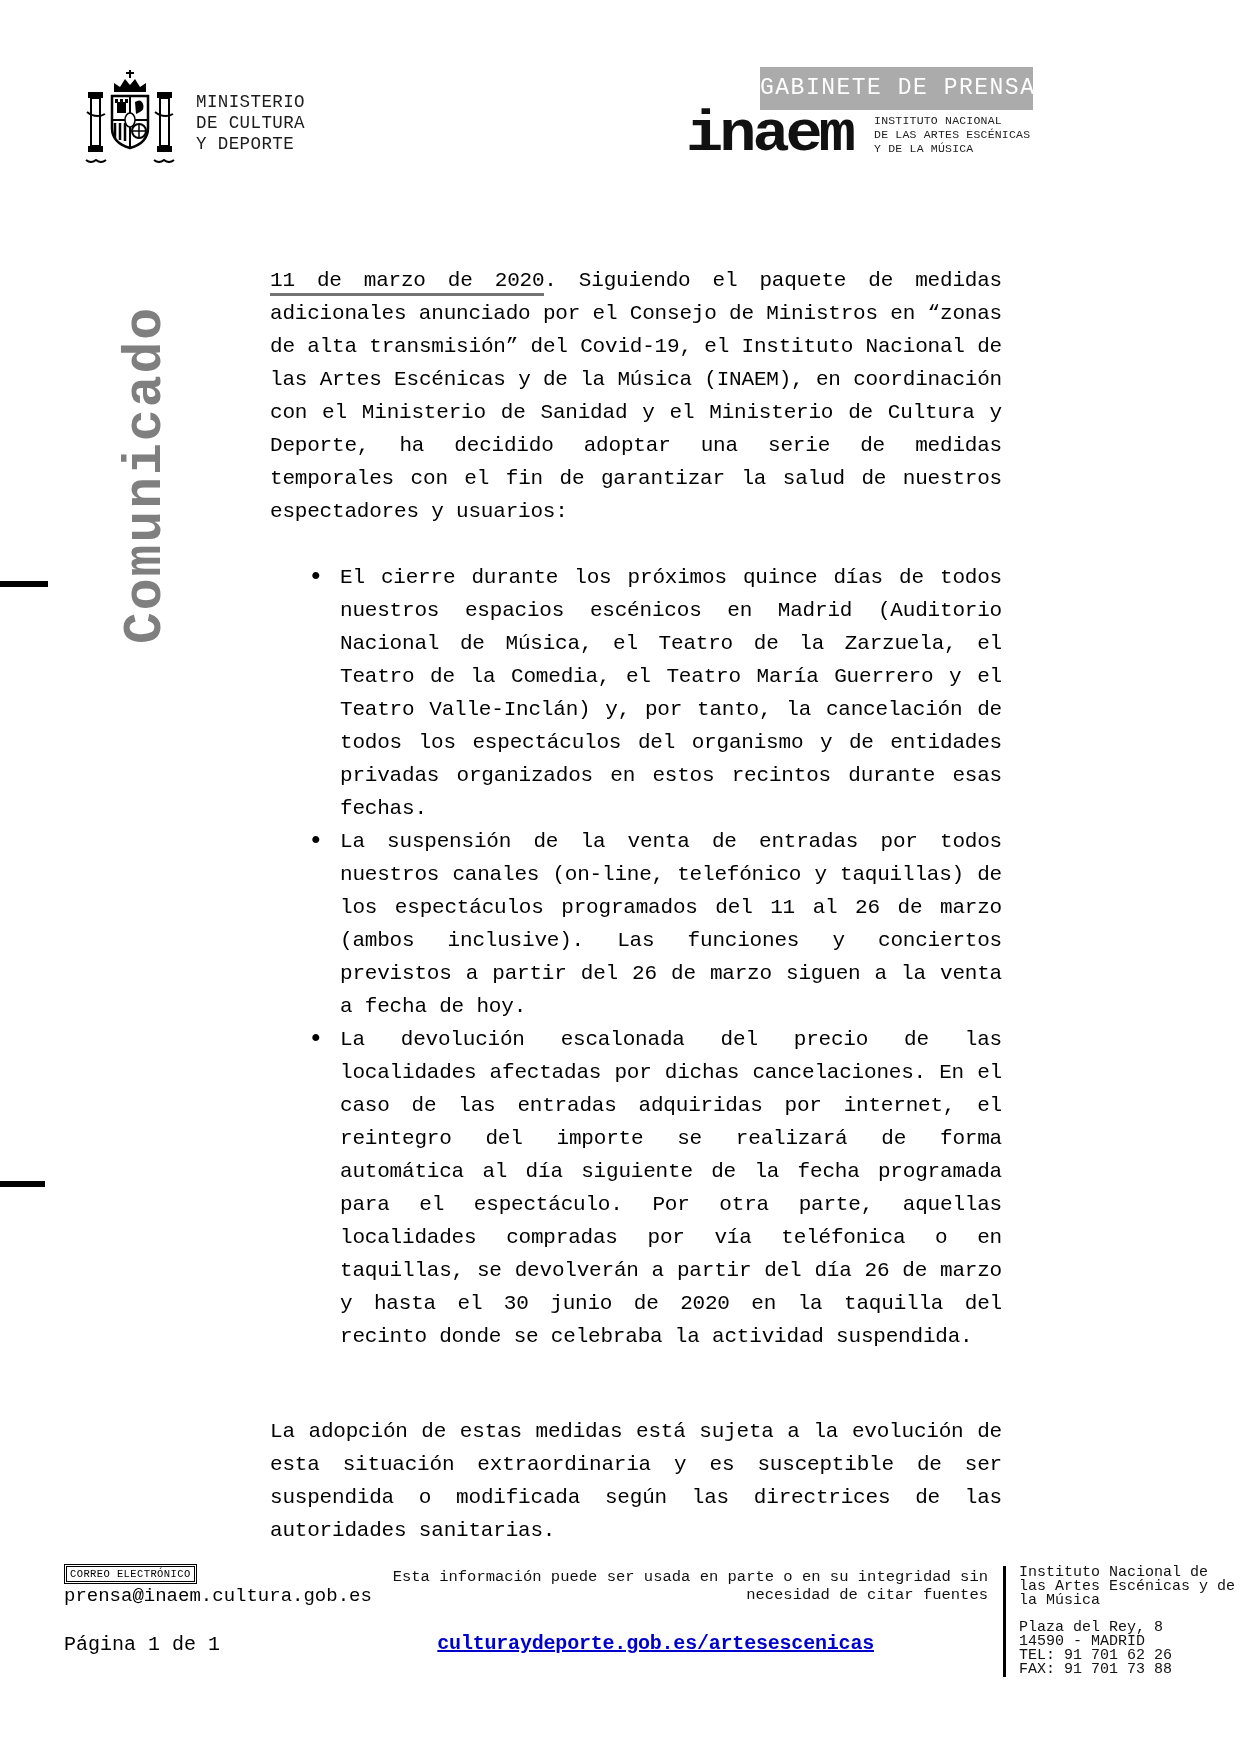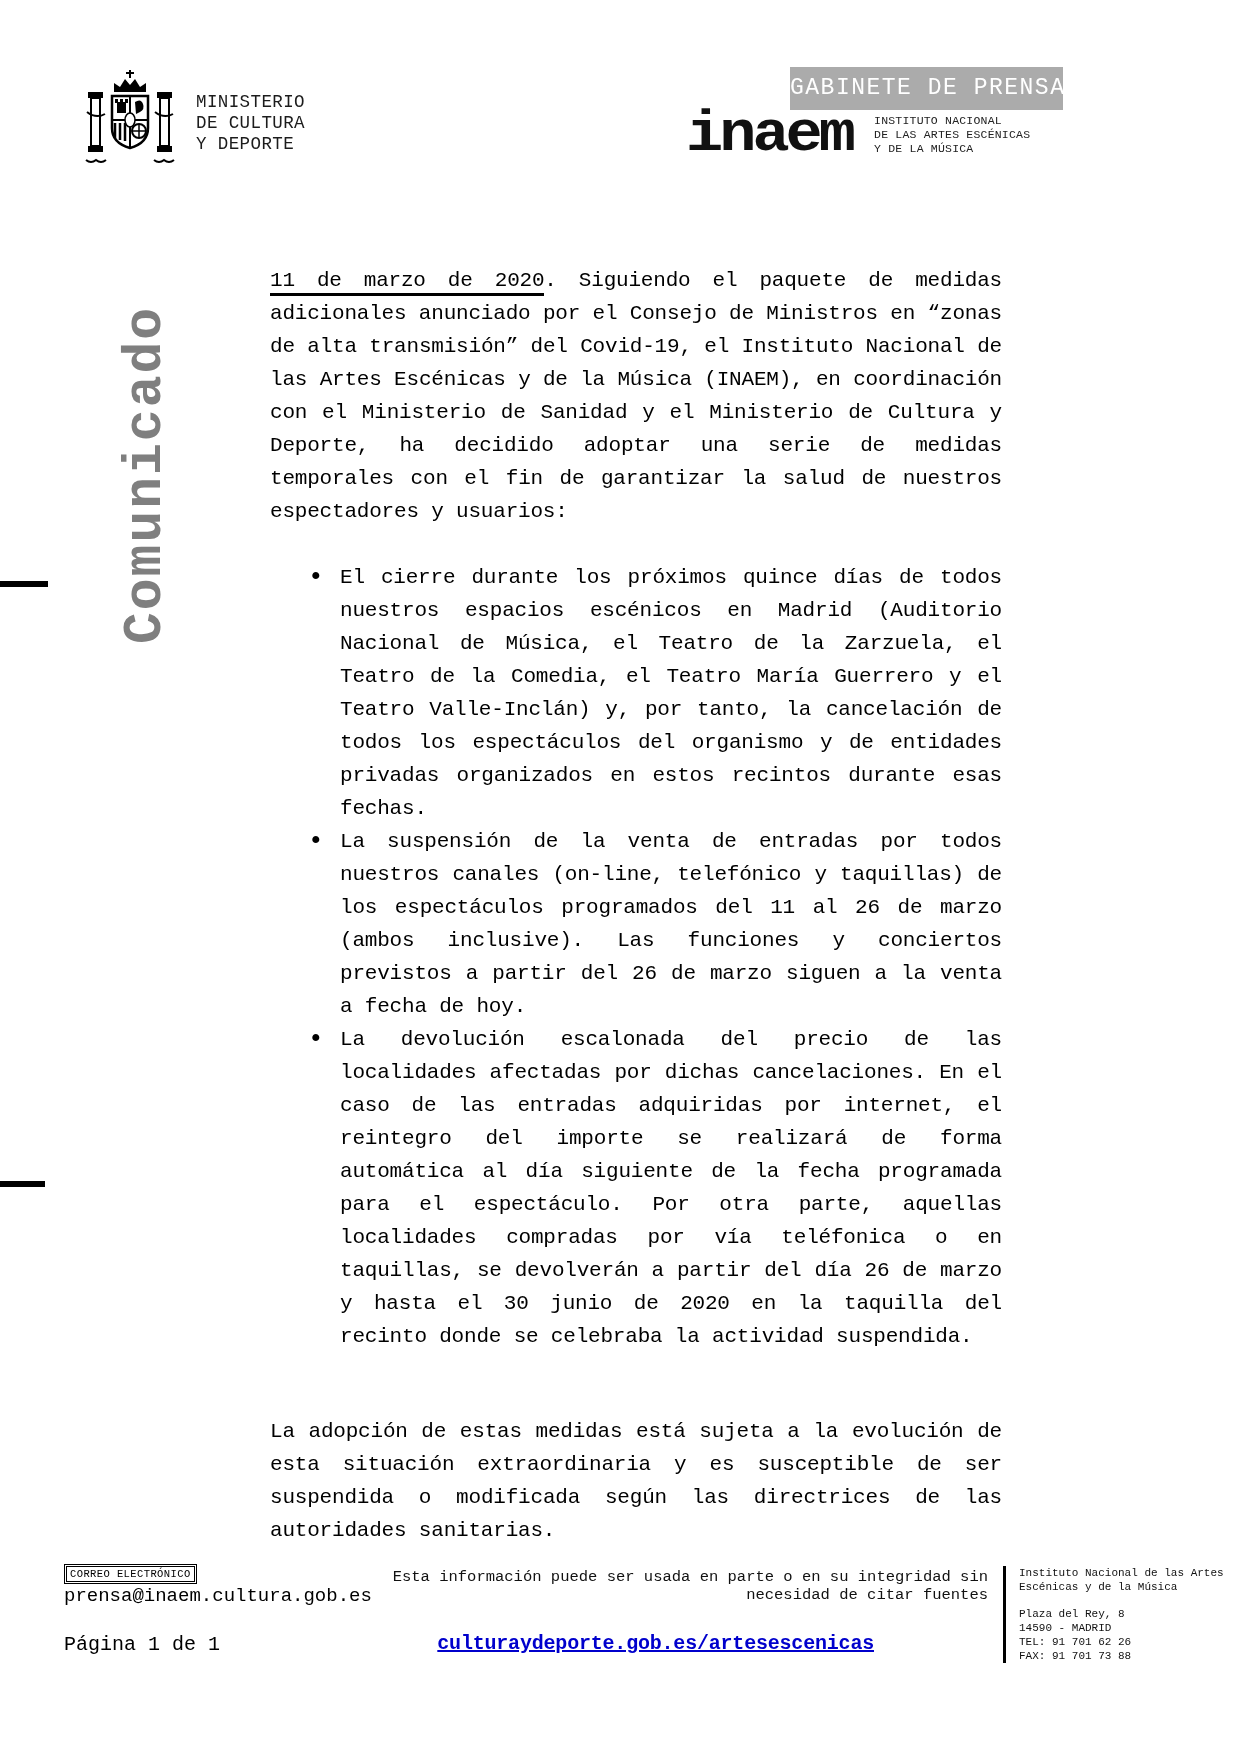--- a/index.html
+++ b/index.html
@@ -9,21 +9,21 @@
     font-family:Liberation Mono, monospace;color:#000;
   }
 
   
   .crest{position:absolute;left:84px;top:68px;width:92px;height:104px;}
   .ministry{
     position:absolute;left:196px;top:92px;
     font-size:17.5px;line-height:21px;letter-spacing:0.4px;color:#1c1c1c;
   }
   .press-banner{
-    position:absolute;left:790px;top:67px;width:273px;height:43px;
+    position:absolute;left:760px;top:67px;width:273px;height:43px;
     background:#ababab;color:#ffffff;
     font-size:23px;font-weight:300;letter-spacing:1.5px;
     text-align:center;line-height:43px;white-space:nowrap;
   }
   .inaem-row{position:absolute;left:686px;top:110px;display:flex;align-items:flex-start;}
   .inaem-word{
     font-size:62px;line-height:54px;font-weight:900;letter-spacing:-4px;
     color:#111;transform:scaleY(0.92);transform-origin:top left;
   }
   .inaem-sub{
@@ -44,21 +44,21 @@
   .fold-1{top:581px;width:48px;}
   .fold-2{top:1181px;width:45px;}
 
   
   .main-col{position:absolute;left:270px;top:250px;width:732px;}
   .main-col p, .main-col li{
     font-size:21px;line-height:33px;letter-spacing:-0.2px;text-align:justify;
   }
   .intro{margin:14px 0 0 0;}
   .date-lead{
-    border-bottom:3px solid #000000;padding-bottom:1px;
+    border-bottom:3px solid #737373;padding-bottom:1px;
   }
   ul.measures{
     margin:33px 0 0 0;padding:0 0 0 70px;list-style:none;
   }
   ul.measures li{position:relative;margin:0;}
   ul.measures li::before{
     content:"\2022";position:absolute;left:-32px;top:0;
     font-size:26px;line-height:33px;
   }
   .closing{margin:62px 0 0 0;}
@@ -80,21 +80,21 @@
     position:absolute;left:434px;top:1632px;width:440px;text-align:right;
   }
   .footer-link{
     font-size:20px;font-weight:700;color:#0000cc;text-decoration:underline;
     letter-spacing:-0.2px;cursor:pointer;
   }
 
   .footer-address{
     position:absolute;left:1003px;top:1566px;width:218px;
     border-left:3px solid #000;padding-left:13px;
-    font-size:11px;line-height:14px;color:#111;
+    font-size:15px;line-height:14px;color:#111;
   }
   .footer-address .addr-lines{margin-top:13px;}
 </style>
 </head>
 <body>
 
 <div class="page">
 
   <div class="crest">
     <svg width="92" height="104" viewBox="0 0 92 104" aria-hidden="true">

